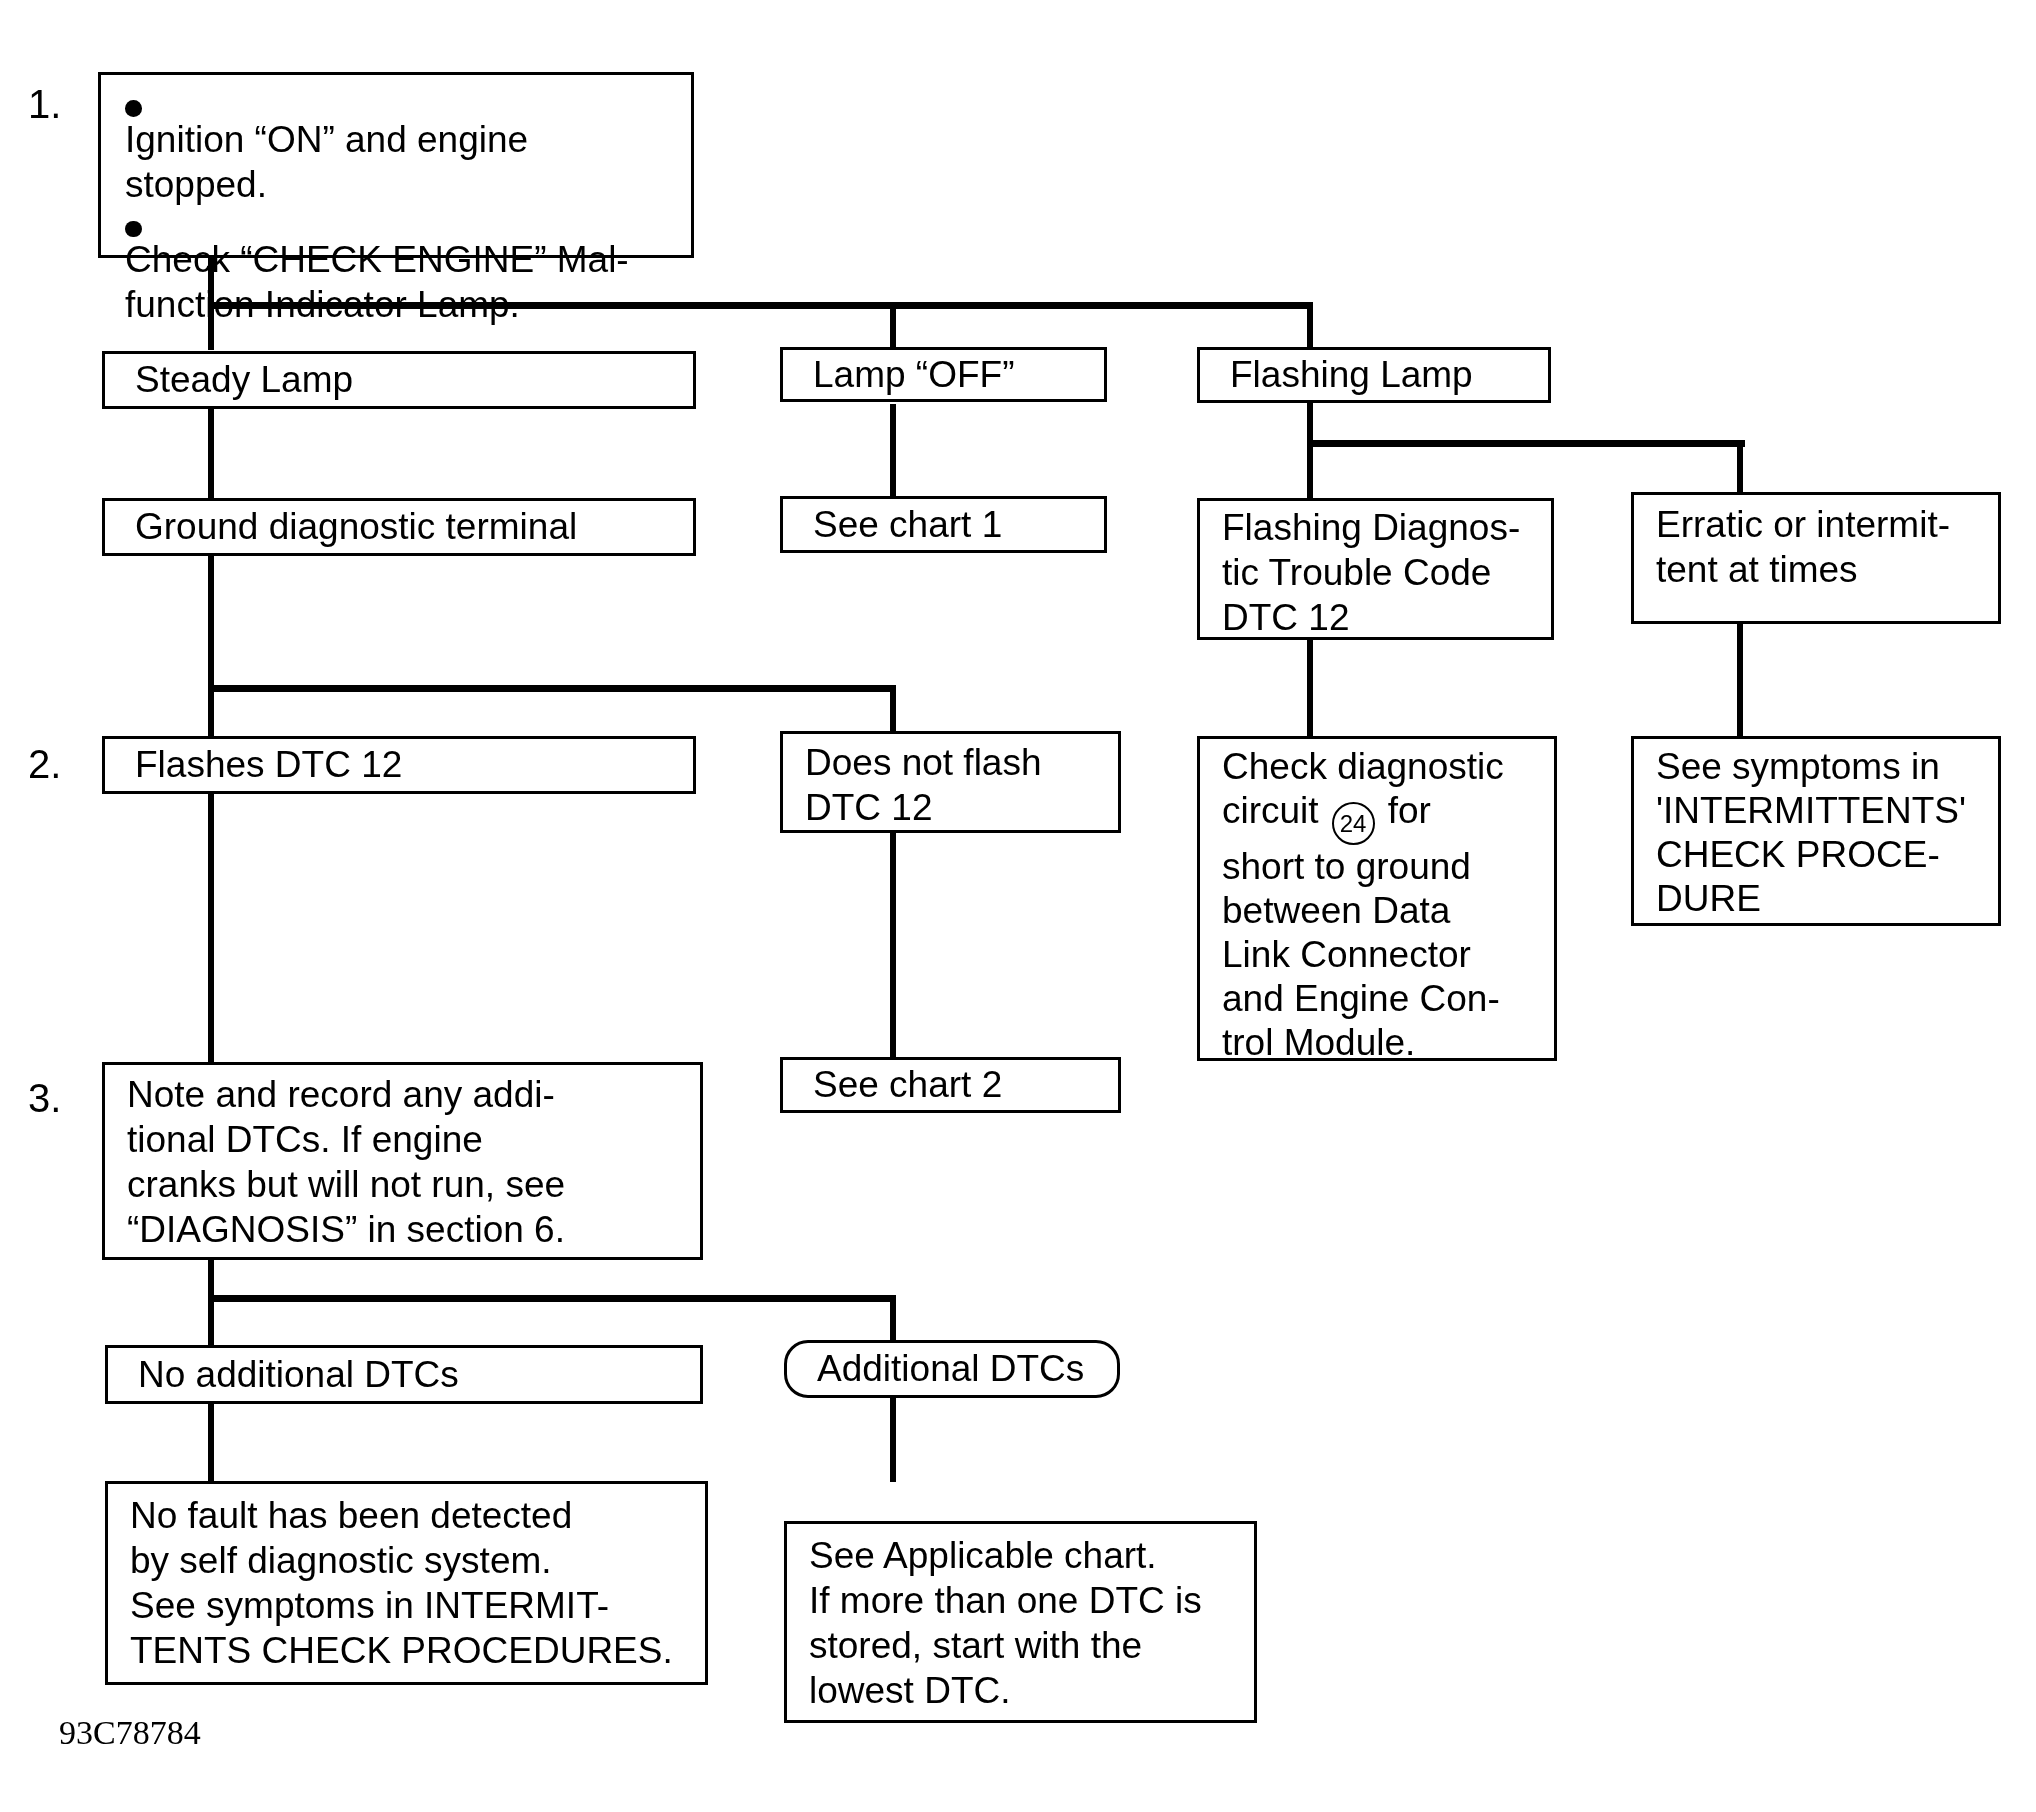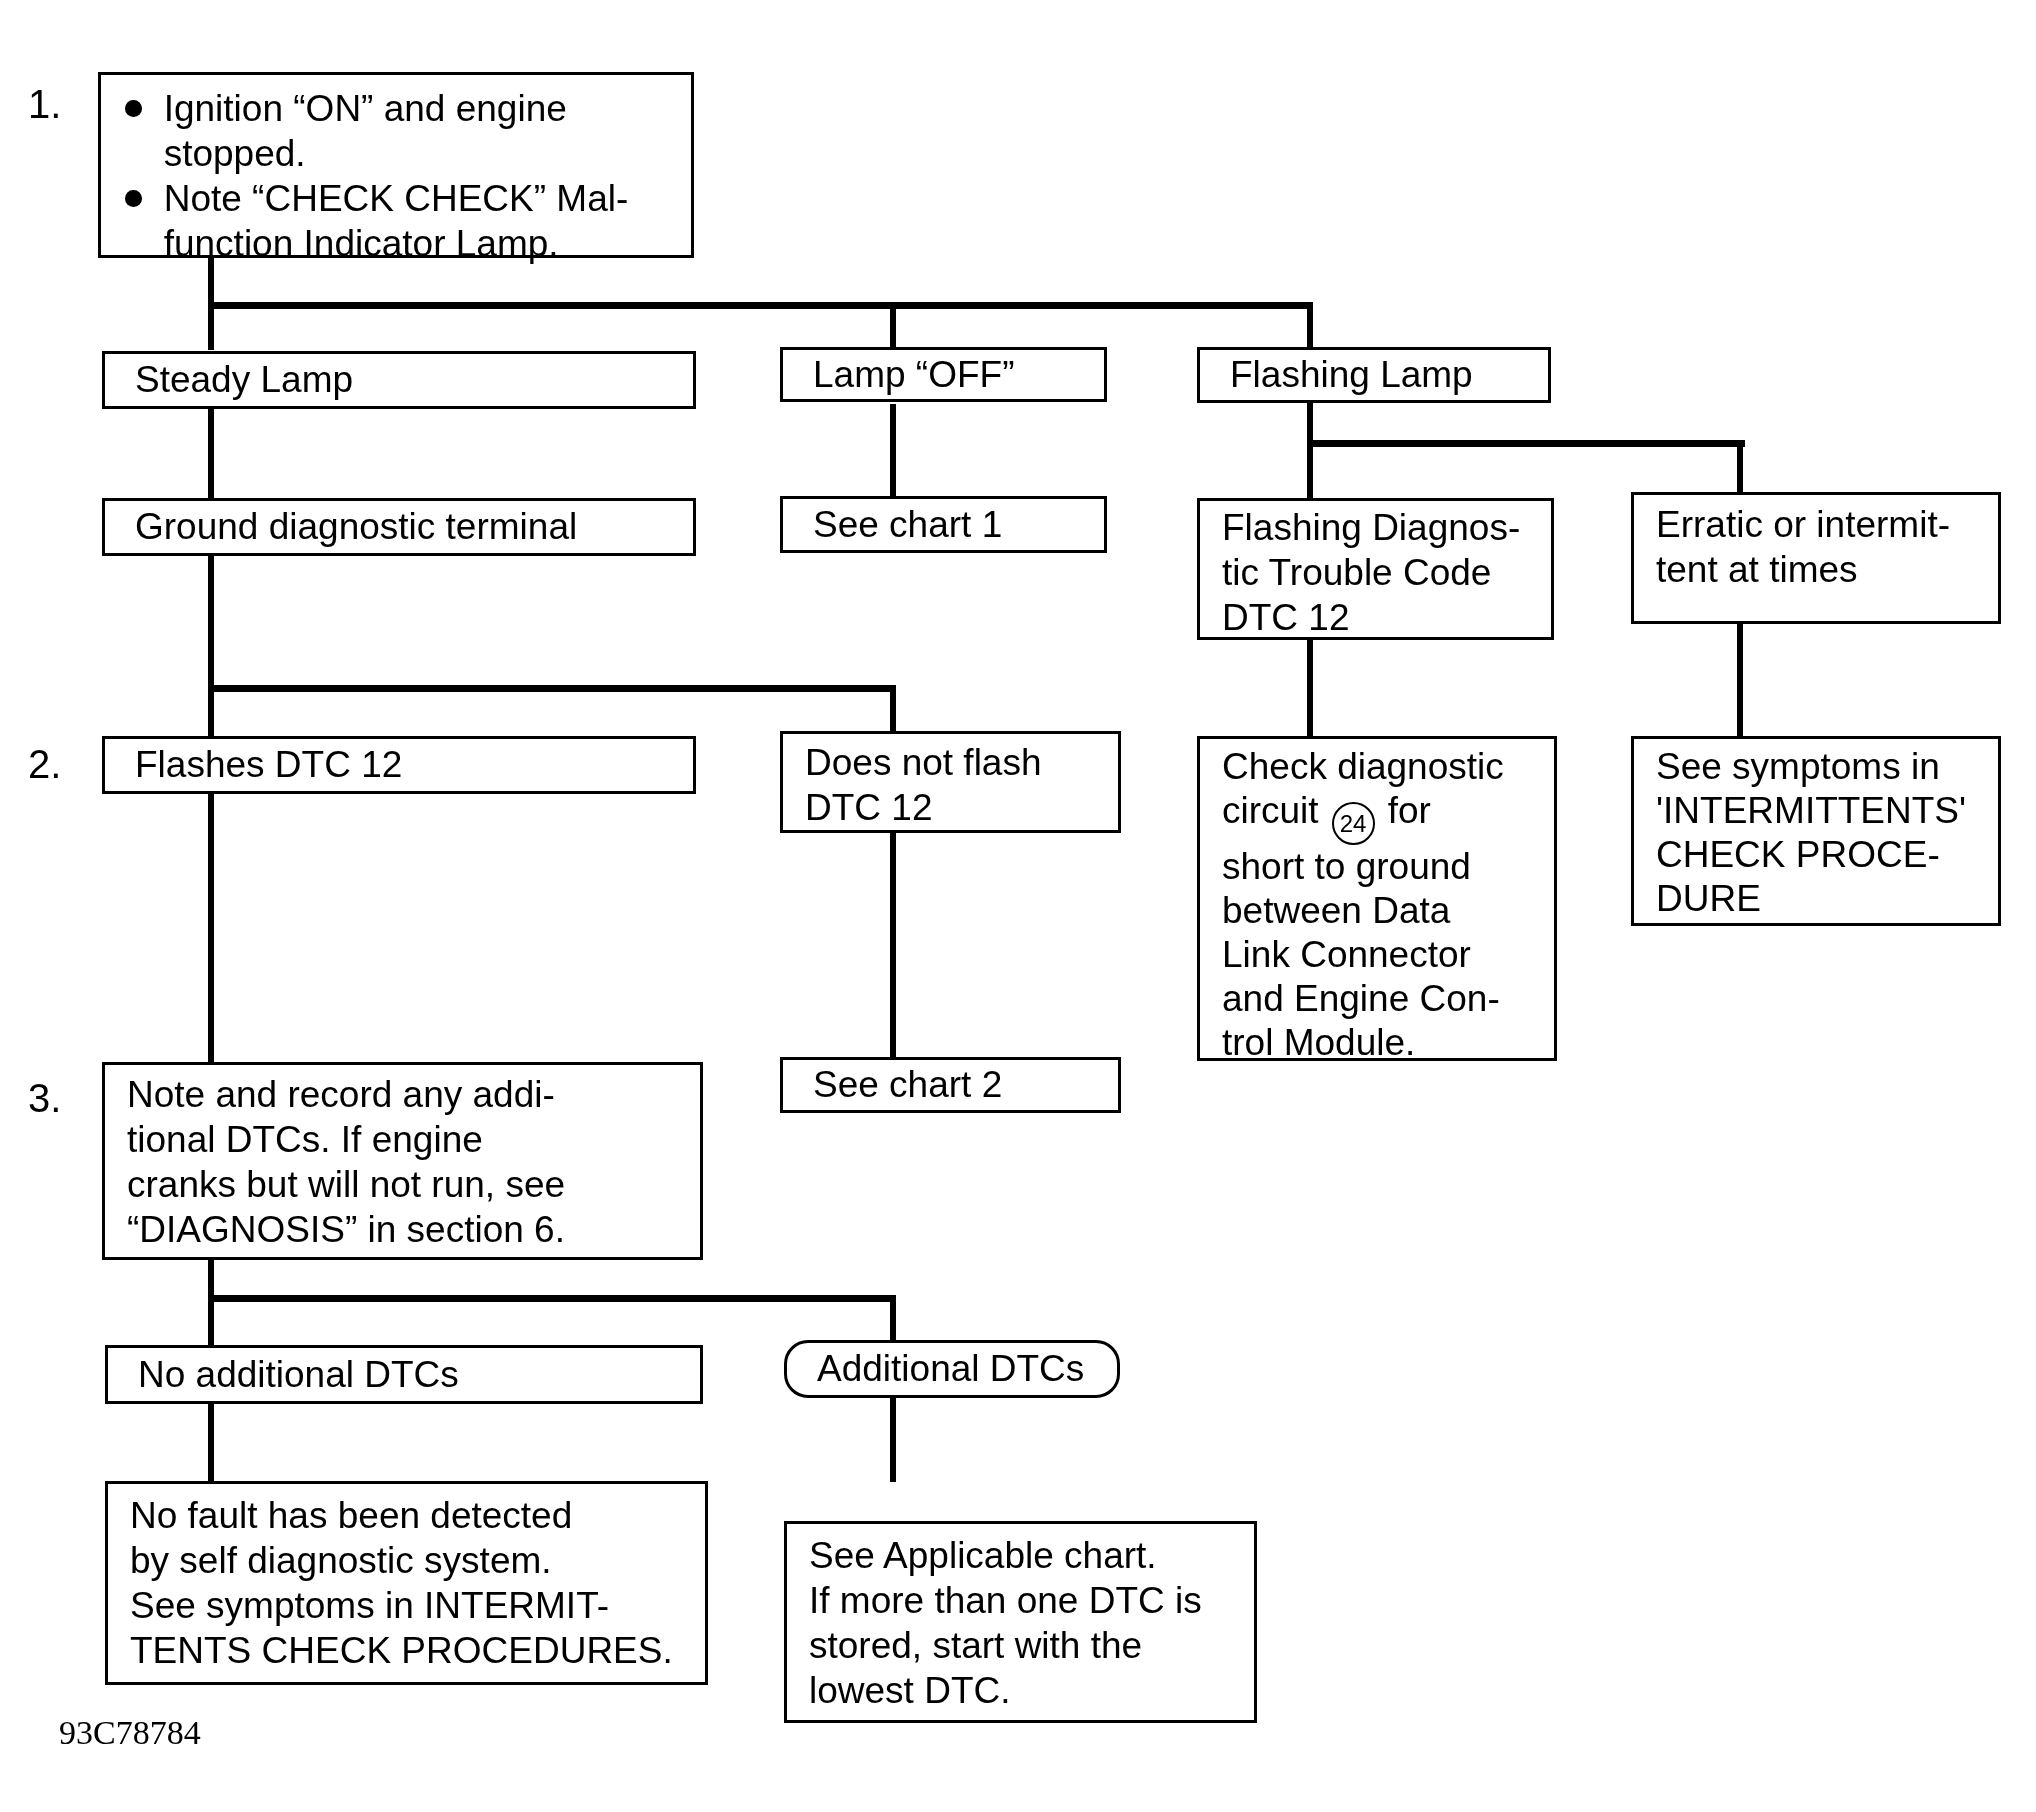--- a/index.html
+++ b/index.html
@@ -31,21 +31,21 @@
     line-height:45px;
     white-space:nowrap;
   }
   .line { position:absolute; background:#000; z-index:1; }
   .stepnum {
     position:absolute;
     font-size:40px;
     z-index:2;
   }
   .bullets { padding:11px 9.3px 0 24px; }
-  .bullet-row { display:flex; line-height:45px; }
+  .bullet-row { display:flex; line-height:45px;flex-direction:column; }
   .dot {
     width:16.7px; height:16.7px;
     background:#000; border-radius:50%;
     margin:14px 22px 0 0;
     flex:0 0 16.7px;
   }
   .circ24 {
     display:inline-flex;
     justify-content:center;
     align-items:center;
@@ -104,21 +104,21 @@
     <div class="bullet-row">
       <span class="dot"></span>
       <div>
         <div>Ignition “ON” and engine</div>
         <div>stopped.</div>
       </div>
     </div>
     <div class="bullet-row">
       <span class="dot"></span>
       <div>
-        <div>Note “CHECK CHECK” Mal-</div>
+        <div>Check “CHECK ENGINE” Mal-</div>
         <div>function Indicator Lamp.</div>
       </div>
     </div>
   </div>
 
   <div class="box single" style="left:102px; top:351px; width:594px; height:58px;">Steady Lamp</div>
 
   <div class="box single" style="left:780px; top:347px; width:327px; height:55px;">Lamp “OFF”</div>
 
   <div class="box single" style="left:1197px; top:347px; width:354px; height:56px;">Flashing Lamp</div>

